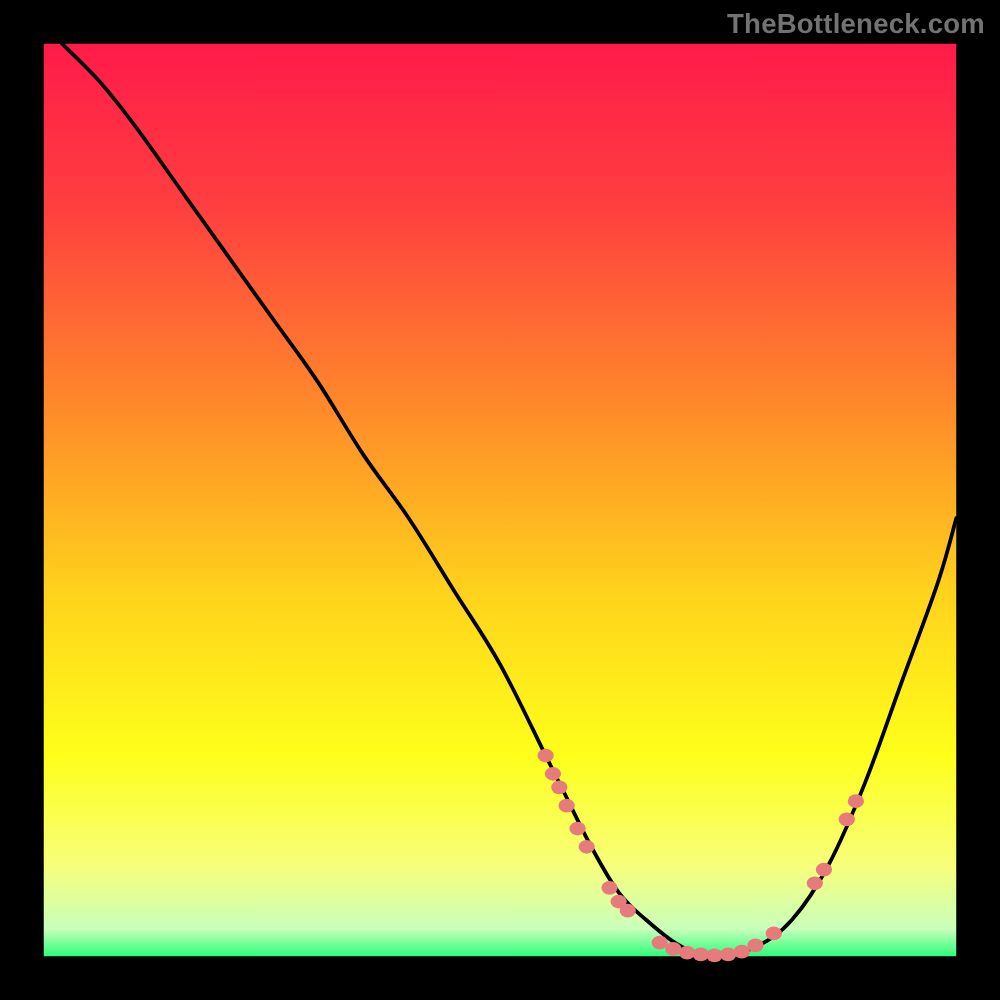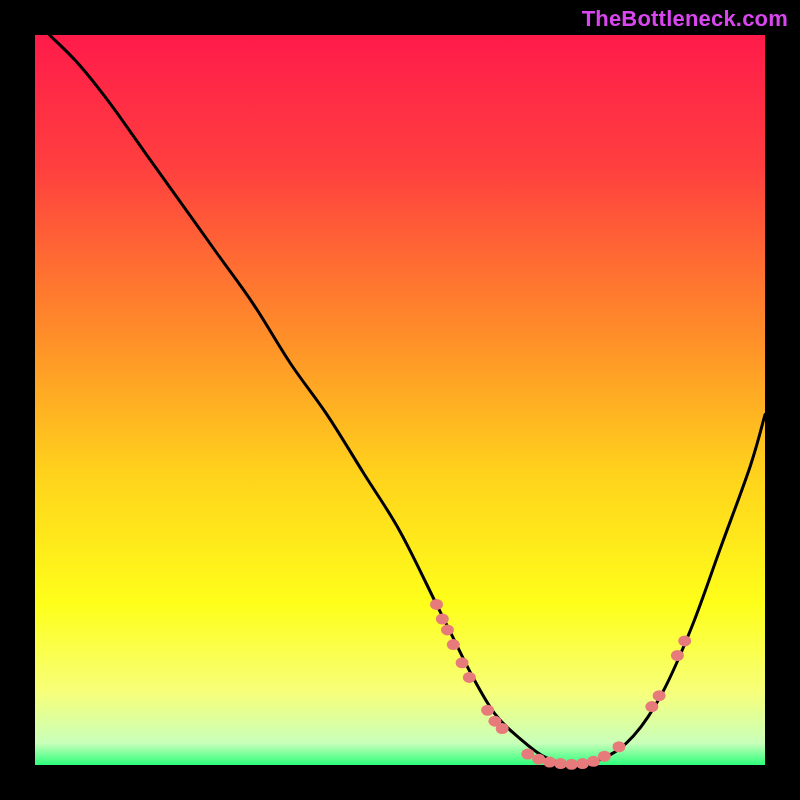--- a/index.html
+++ b/index.html
@@ -26,21 +26,21 @@
     height: 730px;
     
   }
   .watermark {
     position: absolute;
     top: 6px;
     right: 12px;
     font-family: Arial, Helvetica, sans-serif;
     font-size: 22px;
     font-weight: 600;
-    color: #d946ef;
+    color: #737373;
     letter-spacing: 0.2px;
     user-select: none;
   }
   svg.curve {
     position: absolute;
     left: 0;
     top: 0;
     width: 730px;
     height: 730px;
     overflow: visible;

